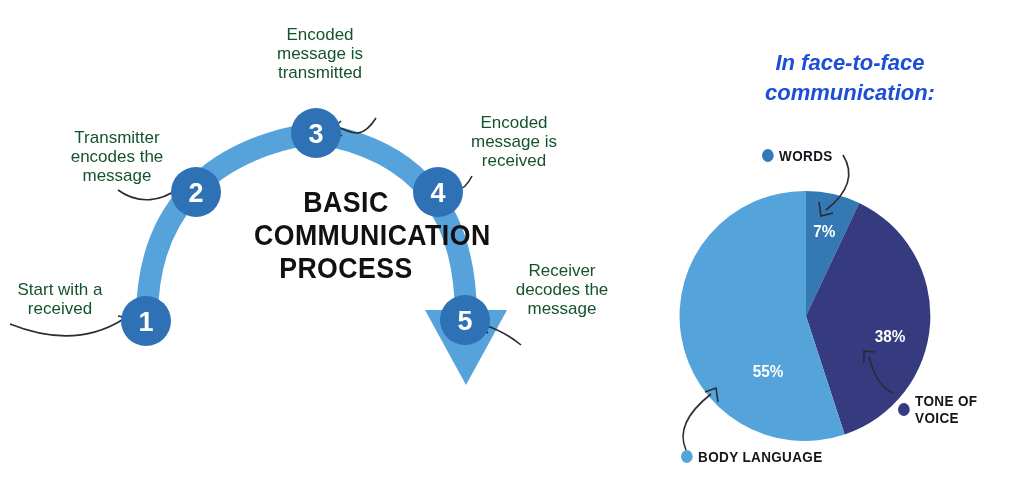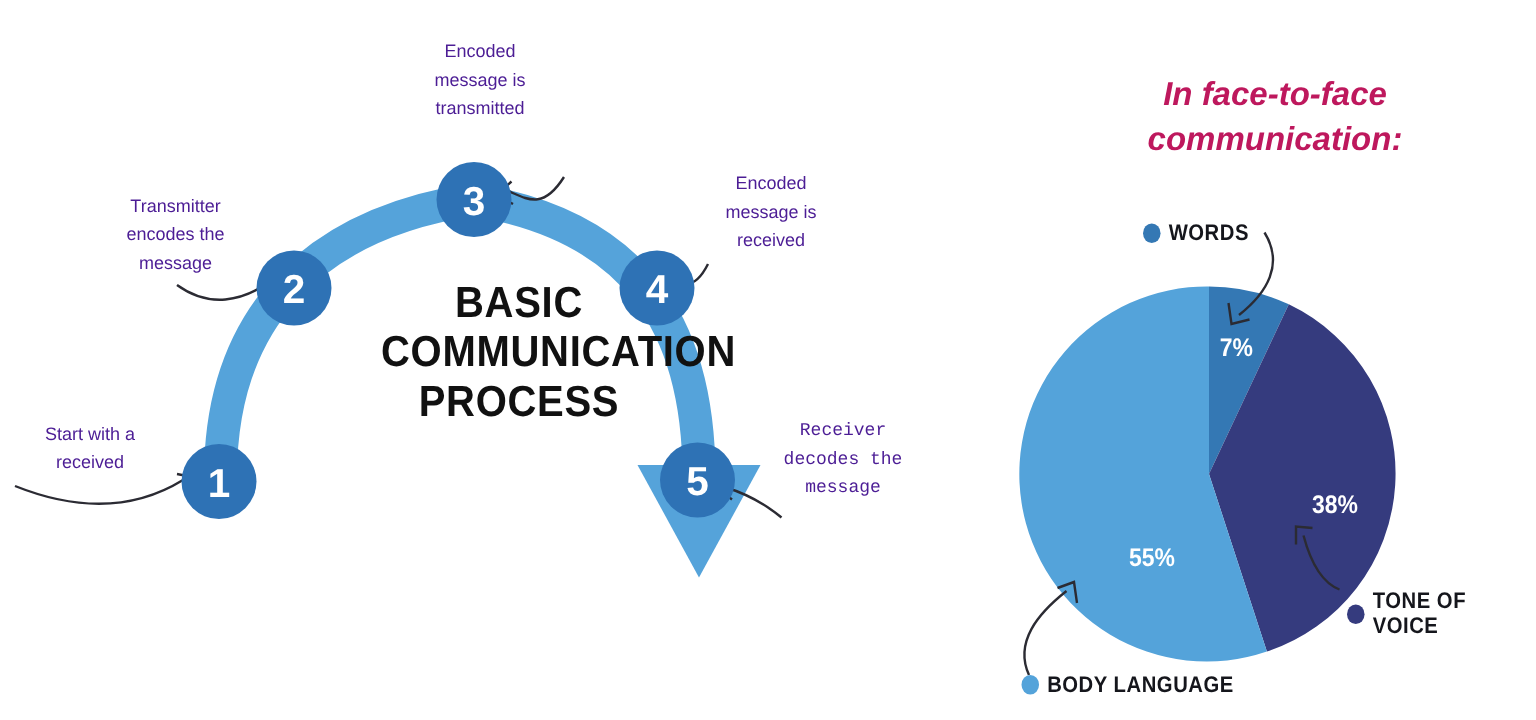--- a/index.html
+++ b/index.html
@@ -22,23 +22,23 @@
   }
   svg.layer {
     position: absolute;
     left: 0; top: 0;
     width: 1024px;
     height: 480px;
   }
   .step-label {
     position: absolute;
     font-family: "Liberation Sans", sans-serif;
-    font-size: 12px;
+    font-size: 17px;
     line-height: 19px;
-    color: #4c1d95;
+    color: #14532d;
     text-align: center;
     white-space: pre-line;
   }
   .process-title {
     position: absolute;
     left: 246px;
     top: 186px;
     width: 200px;
     text-align: center;
     font-family: "Liberation Sans Narrow", "Liberation Sans", sans-serif;
@@ -54,21 +54,21 @@
     position: absolute;
     left: 700px;
     top: 48px;
     width: 300px;
     text-align: center;
     font-family: "Liberation Sans", sans-serif;
     font-weight: 700;
     font-style: italic;
     font-size: 22px;
     line-height: 30px;
-    color: #be185d;
+    color: #1d4ed8;
     white-space: pre-line;
   }
   .legend {
     position: absolute;
     display: flex;
     align-items: center;
     gap: 6px;
     font-family: "Liberation Sans Narrow", "Liberation Sans", sans-serif;
     font-weight: 700;
     font-size: 15px;
@@ -159,21 +159,21 @@
 message</div>
 
   <div class="step-label" style="left:264px; top:25px; width:112px;">Encoded
 message is
 transmitted</div>
 
   <div class="step-label" style="left:455px; top:113px; width:118px;">Encoded
 message is
 received</div>
 
-  <div class="step-label" style="left:504px; top:278px; width:116px;font-family:Liberation Mono, monospace;">Receiver
+  <div class="step-label" style="left:504px; top:261px; width:116px;">Receiver
 decodes the
 message</div>
 
   <div class="pie-title">In face-to-face
 communication:</div>
 
   <svg class="layer" viewBox="0 0 1024 480">
 
     <path d="M 806,316 L 806,191 A 125,125 0 0 1 859.2,202.9 Z" fill="#3478b4"></path>
 

